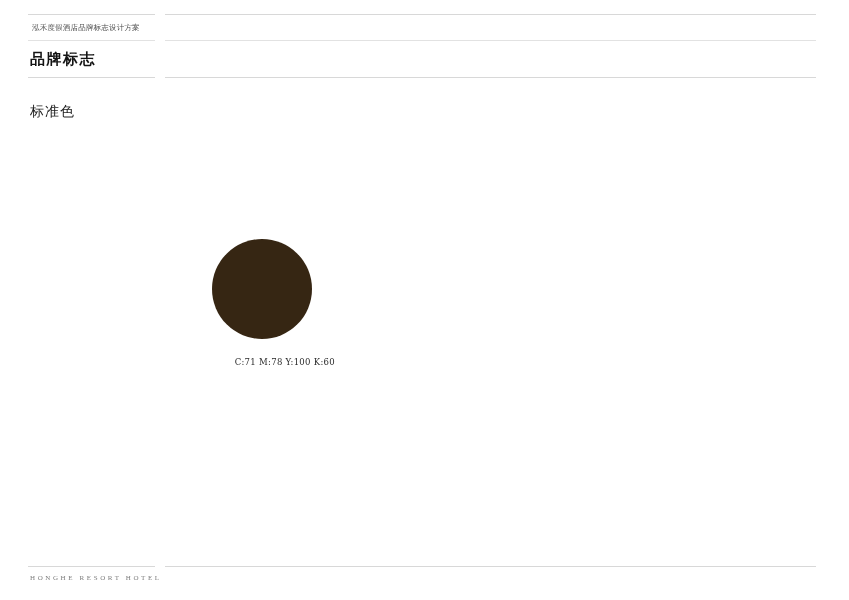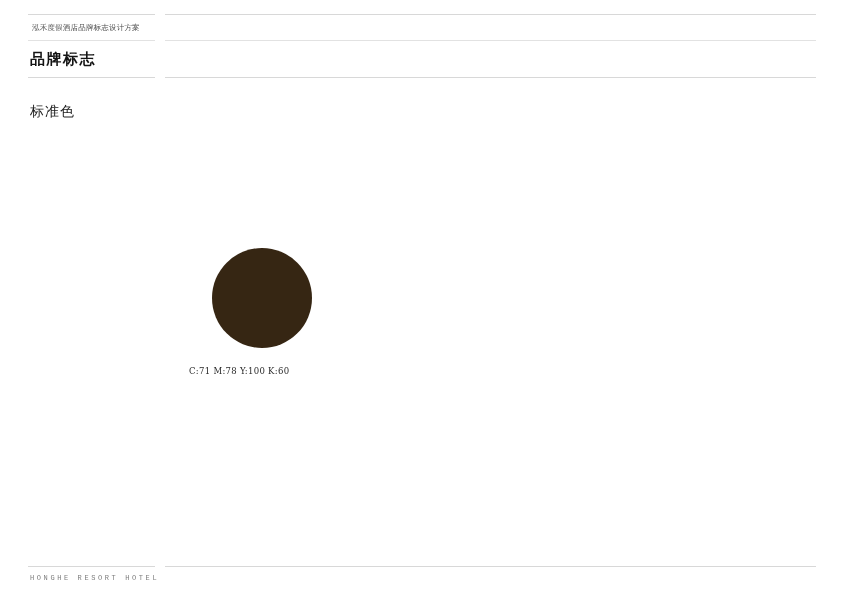--- a/index.html
+++ b/index.html
@@ -73,23 +73,23 @@
   
   .swatch-row {
     position: absolute;
     left: 181px;
     top: 239px;
     width: 487px;
     height: 130px;
   }
   .swatch {
     position: absolute;
-    top: 9px;
+    top: 0;
     width: 146px;
-    text-align: left;
+    text-align: right;
   }
   .swatch:nth-child(1) { left: 8px;   }
   .swatch:nth-child(2) { left: 170px; }
   .swatch:nth-child(3) { left: 314px; }
 
   .swatch-dot {
     width: 100px;
     height: 100px;
     border-radius: 50%;
     margin: 0 auto;
@@ -107,21 +107,21 @@
   
   .footer-brand {
     position: absolute;
     left: 30px;
     top: 573px;
     font-size: 7px;
     line-height: 11px;
     color: #7d7d7d;
     letter-spacing: 2.6px;
     white-space: nowrap;
-    font-family: Liberation Mono, monospace;
+    font-family: Liberation Serif, serif;
   }
 </style>
 </head>
 <body style="background: rgb(255, 255, 255);">
 
 <div class="page">
 
   <div class="rule left" style="top: 14px; background: rgb(216, 216, 216);"></div>
   <div class="rule right" style="top: 14px; background: rgb(216, 216, 216);"></div>
   <div class="rule left thin" style="top:40px;"></div>

